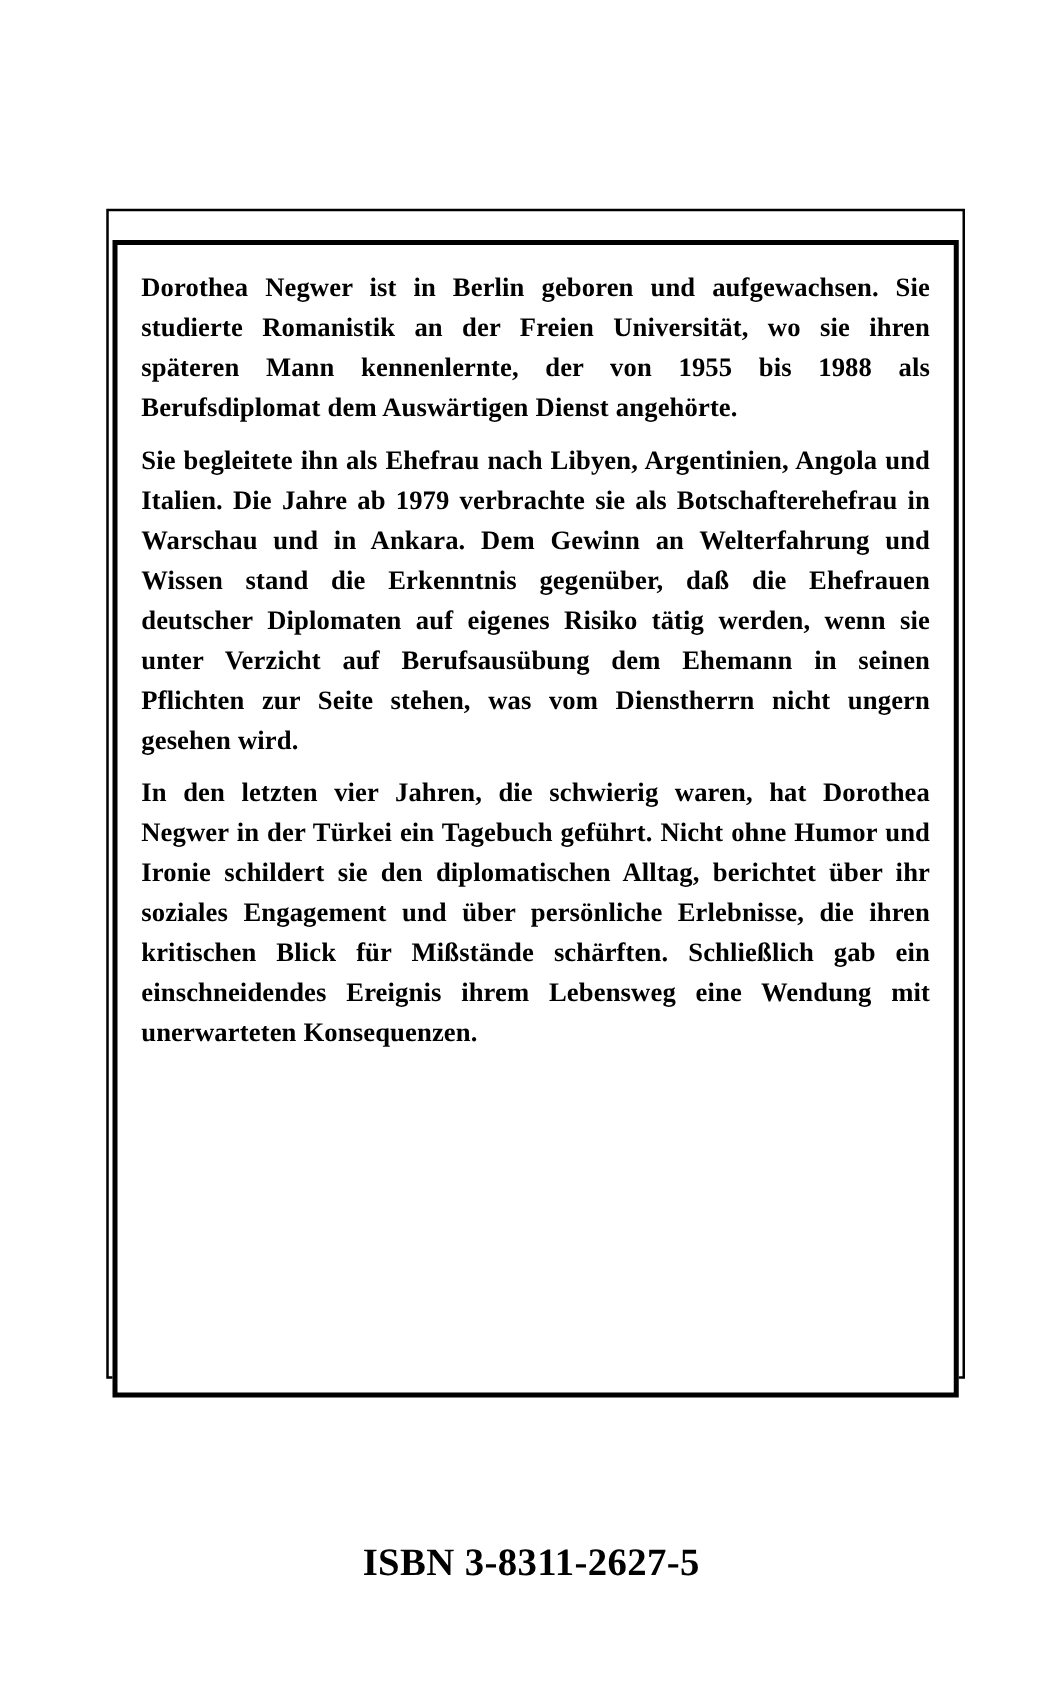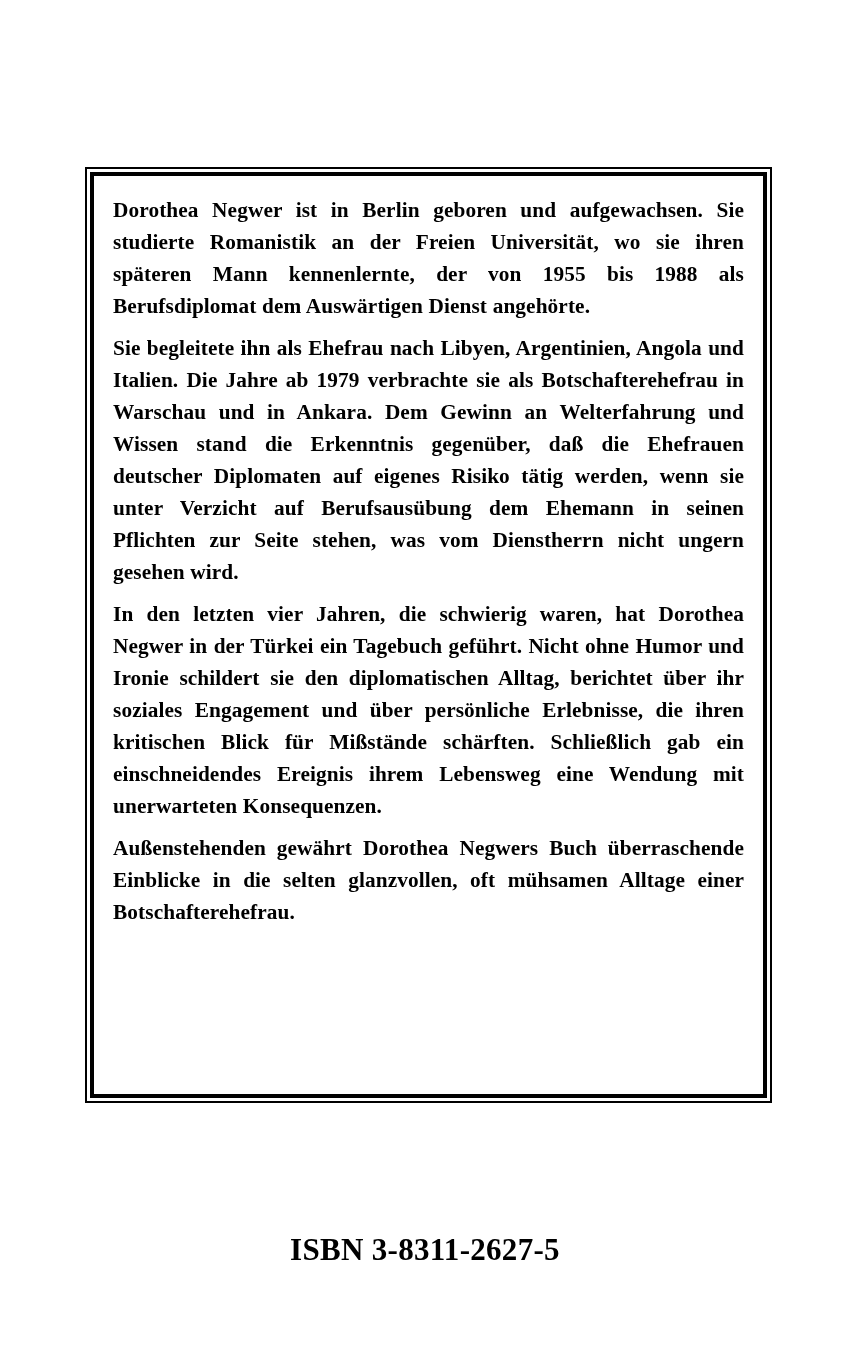--- a/index.html
+++ b/index.html
@@ -28,20 +28,21 @@
     padding: 3px;
     background: #ffffff;
   }
   .blurb-frame-inner {
     box-sizing: border-box;
     width: 100%;
     height: 100%;
     border: 4px solid #000000;
     background: #ffffff;
     padding: 18px 19px 16px 19px;
+    margin-top: 20px;
   }
 
   
   .blurb-body {
     font-size: 21.3px;
     line-height: 32px;
     font-weight: bold;
     text-align: justify;
     text-justify: inter-word;
     letter-spacing: 0.1px;
@@ -69,18 +70,17 @@
 </style>
 </head>
 <body>
 
 <div class="blurb-frame">
   <div class="blurb-frame-inner">
     <div class="blurb-body">
       <p class="blurb-para">Dorothea Negwer ist in Berlin geboren und aufgewachsen. Sie studierte Romanistik an der Freien Universität, wo sie ihren späteren Mann kennenlernte, der von 1955 bis 1988 als Berufsdiplomat dem Auswärtigen Dienst angehörte.</p>
       <p class="blurb-para">Sie begleitete ihn als Ehefrau nach Libyen, Argentinien, Angola und Italien. Die Jahre ab 1979 verbrachte sie als Botschafterehefrau in Warschau und in Ankara. Dem Gewinn an Welterfahrung und Wissen stand die Erkenntnis gegenüber, daß die Ehefrauen deutscher Diplomaten auf eigenes Risiko tätig werden, wenn sie unter Verzicht auf Berufsausübung dem Ehemann in seinen Pflichten zur Seite stehen, was vom Dienstherrn nicht ungern gesehen wird.</p>
       <p class="blurb-para">In den letzten vier Jahren, die schwierig waren, hat Dorothea Negwer in der Türkei ein Tagebuch geführt. Nicht ohne Humor und Ironie schildert sie den diplomatischen Alltag, berichtet über ihr soziales Engagement und über persönliche Erlebnisse, die ihren kritischen Blick für Mißstände schärften. Schließlich gab ein einschneidendes Ereignis ihrem Lebensweg eine Wendung mit unerwarteten Konsequenzen.</p>
-      <p class="blurb-para">Außenstehenden gewährt Dorothea Negwers Buch überraschende Einblicke in die selten glanzvollen, oft mühsamen Alltage einer Botschafterehefrau.</p>
     </div>
   </div>
 </div>
 
 <div class="isbn-line">ISBN 3-8311-2627-5</div>
 
 </body></html>

